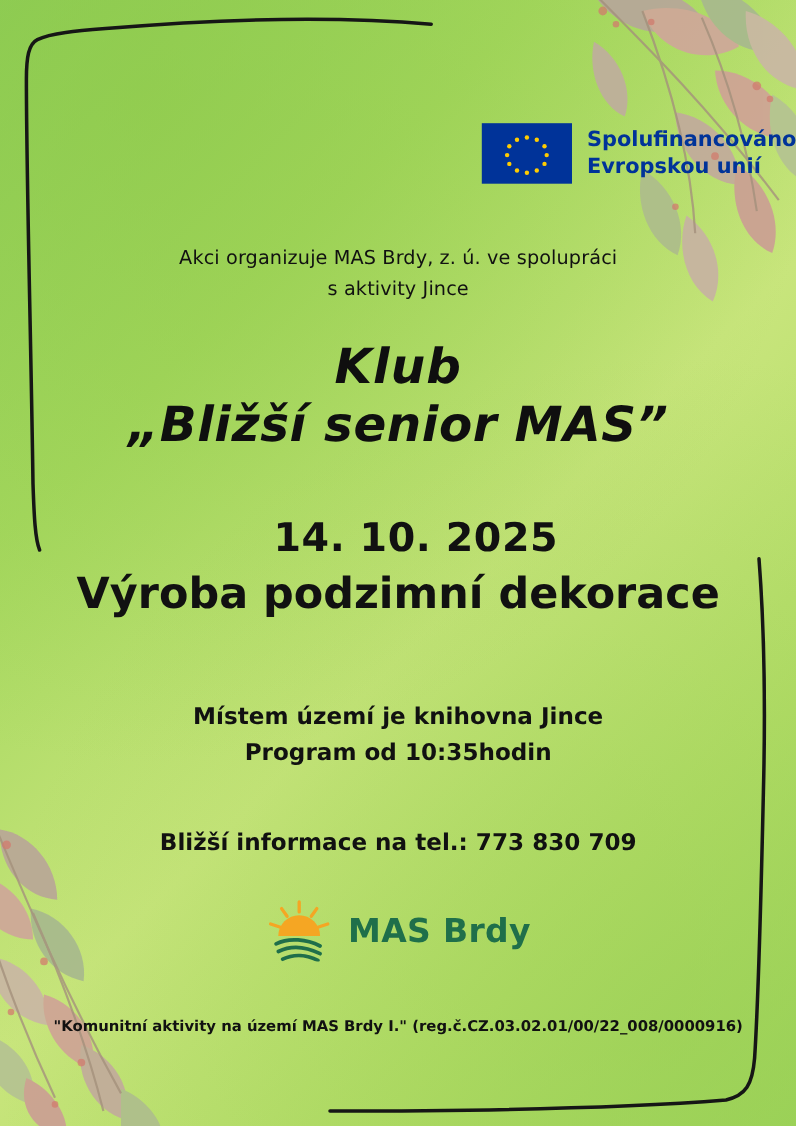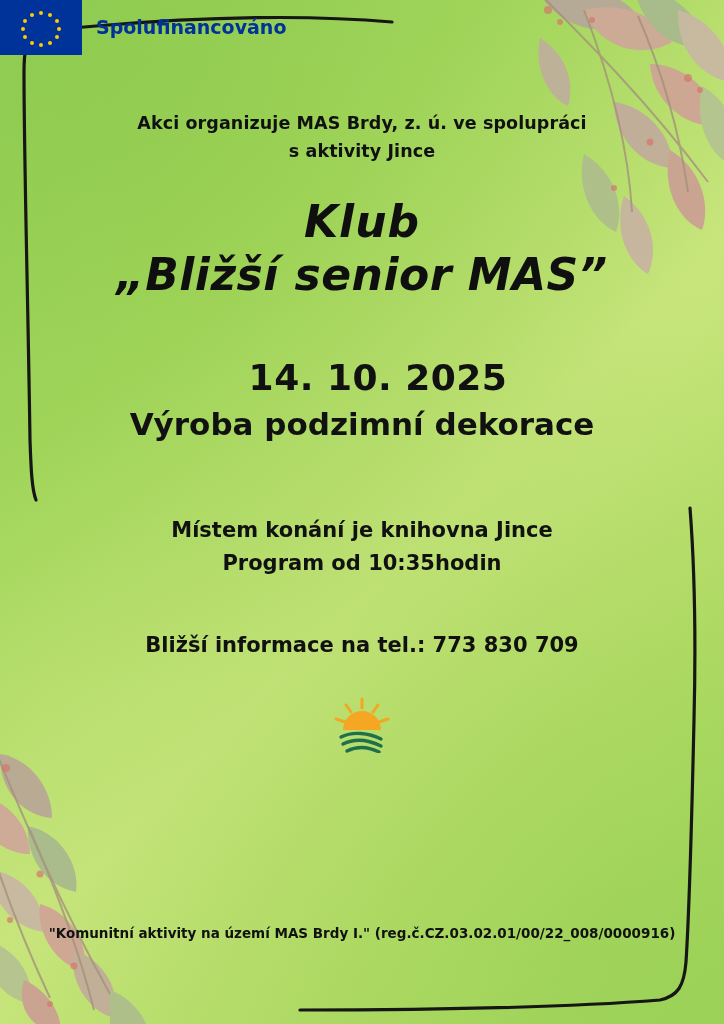--- a/index.html
+++ b/index.html
@@ -48,22 +48,23 @@
     left: 0;
     right: 0;
     top: 0;
     text-align: center;
   }
 
   
   .eu-block {
     display: flex;
     align-items: center;
-    justify-content: flex-start;
+    justify-content: flex-end;
     gap: 14px;
+    margin-top: 112px;
   }
   .eu-flag {
     width: 82px;
     height: 55px;
     background: #003399;
     position: relative;
     flex: none;
   }
   .eu-stars {
     position: absolute;
@@ -76,21 +77,21 @@
     line-height: 1.25;
     font-weight: 600;
     font-family: "DejaVu Sans", sans-serif;
   }
 
   .organizer {
     margin-top: 54px;
     font-size: 17.5px;
     line-height: 1.62;
     color: #111;
-    font-weight: 700;
+    font-weight: 400;
     letter-spacing: 0.1px;
   }
 
   .club-title {
     margin-top: 30px;
     font-family: "DejaVu Sans", sans-serif;
     font-weight: bold;
     font-style: italic;
     color: #0f0f0f;
   }
@@ -108,21 +109,21 @@
   .date {
     margin-top: 56px;
     font-size: 36px;
     font-weight: 600;
     color: #111;
     letter-spacing: 0.5px;
     padding-left: 32px;
   }
   .subject {
     margin-top: 8px;
-    font-size: 31px;
+    font-size: 39px;
     font-weight: 600;
     color: #111;
   }
 
   .venue {
     margin-top: 72px;
     font-size: 21px;
     line-height: 1.55;
     font-weight: 600;
     color: #111;
@@ -251,38 +252,39 @@
             <circle cx="32" cy="43" r="2"></circle>
             <circle cx="25" cy="37" r="2"></circle>
             <circle cx="23" cy="29" r="2"></circle>
             <circle cx="25" cy="21" r="2"></circle>
             <circle cx="32" cy="15" r="2"></circle>
           </g>
         </svg>
       </div>
       <div class="eu-text">
         <div>Spolufinancováno</div>
+        <div>Evropskou unií</div>
       </div>
     </div>
 
     <div class="organizer">
       <div>Akci organizuje MAS Brdy, z. ú. ve spolupráci</div>
       <div>s aktivity Jince</div>
     </div>
 
     <div class="club-title">
       <div class="line1">Klub</div>
       <div class="line2">„Bližší senior MAS”</div>
     </div>
 
     <div class="date">14. 10. 2025</div>
     <div class="subject">Výroba podzimní dekorace</div>
 
     <div class="venue">
-      <div>Místem konání je knihovna Jince</div>
+      <div>Místem území je knihovna Jince</div>
       <div>Program od 10:35hodin</div>
     </div>
 
     <div class="contact">Bližší informace na tel.: 773 830 709</div>
 
     <div class="logo-row">
       <svg class="logo-mark" viewBox="0 0 62 56">
         <g stroke="#f5a623" stroke-width="3" stroke-linecap="round">
           <line x1="31" y1="2" x2="31" y2="11"></line>
           <line x1="15" y1="8" x2="20" y2="15"></line>
@@ -290,19 +292,20 @@
           <line x1="5" y1="22" x2="14" y2="25"></line>
           <line x1="57" y1="22" x2="48" y2="25"></line>
         </g>
         <path d="M12 33 A19 19 0 0 1 50 33 Z" fill="#f5a623"></path>
         <g stroke="#1f6f4a" stroke-width="3.4" fill="none" stroke-linecap="round">
           <path d="M10 40 C 22 34, 38 36, 50 42"></path>
           <path d="M12 47 C 24 41, 38 43, 50 49"></path>
           <path d="M16 54 C 26 49, 38 50, 48 55"></path>
         </g>
       </svg>
+      <div class="logo-text">MAS Brdy</div>
     </div>
 
   </div>
 
   <div class="footnote">"Komunitní aktivity na území MAS Brdy I."  (reg.č.CZ.03.02.01/00/22_008/0000916)</div>
 
 </div>
 
 </body></html>

